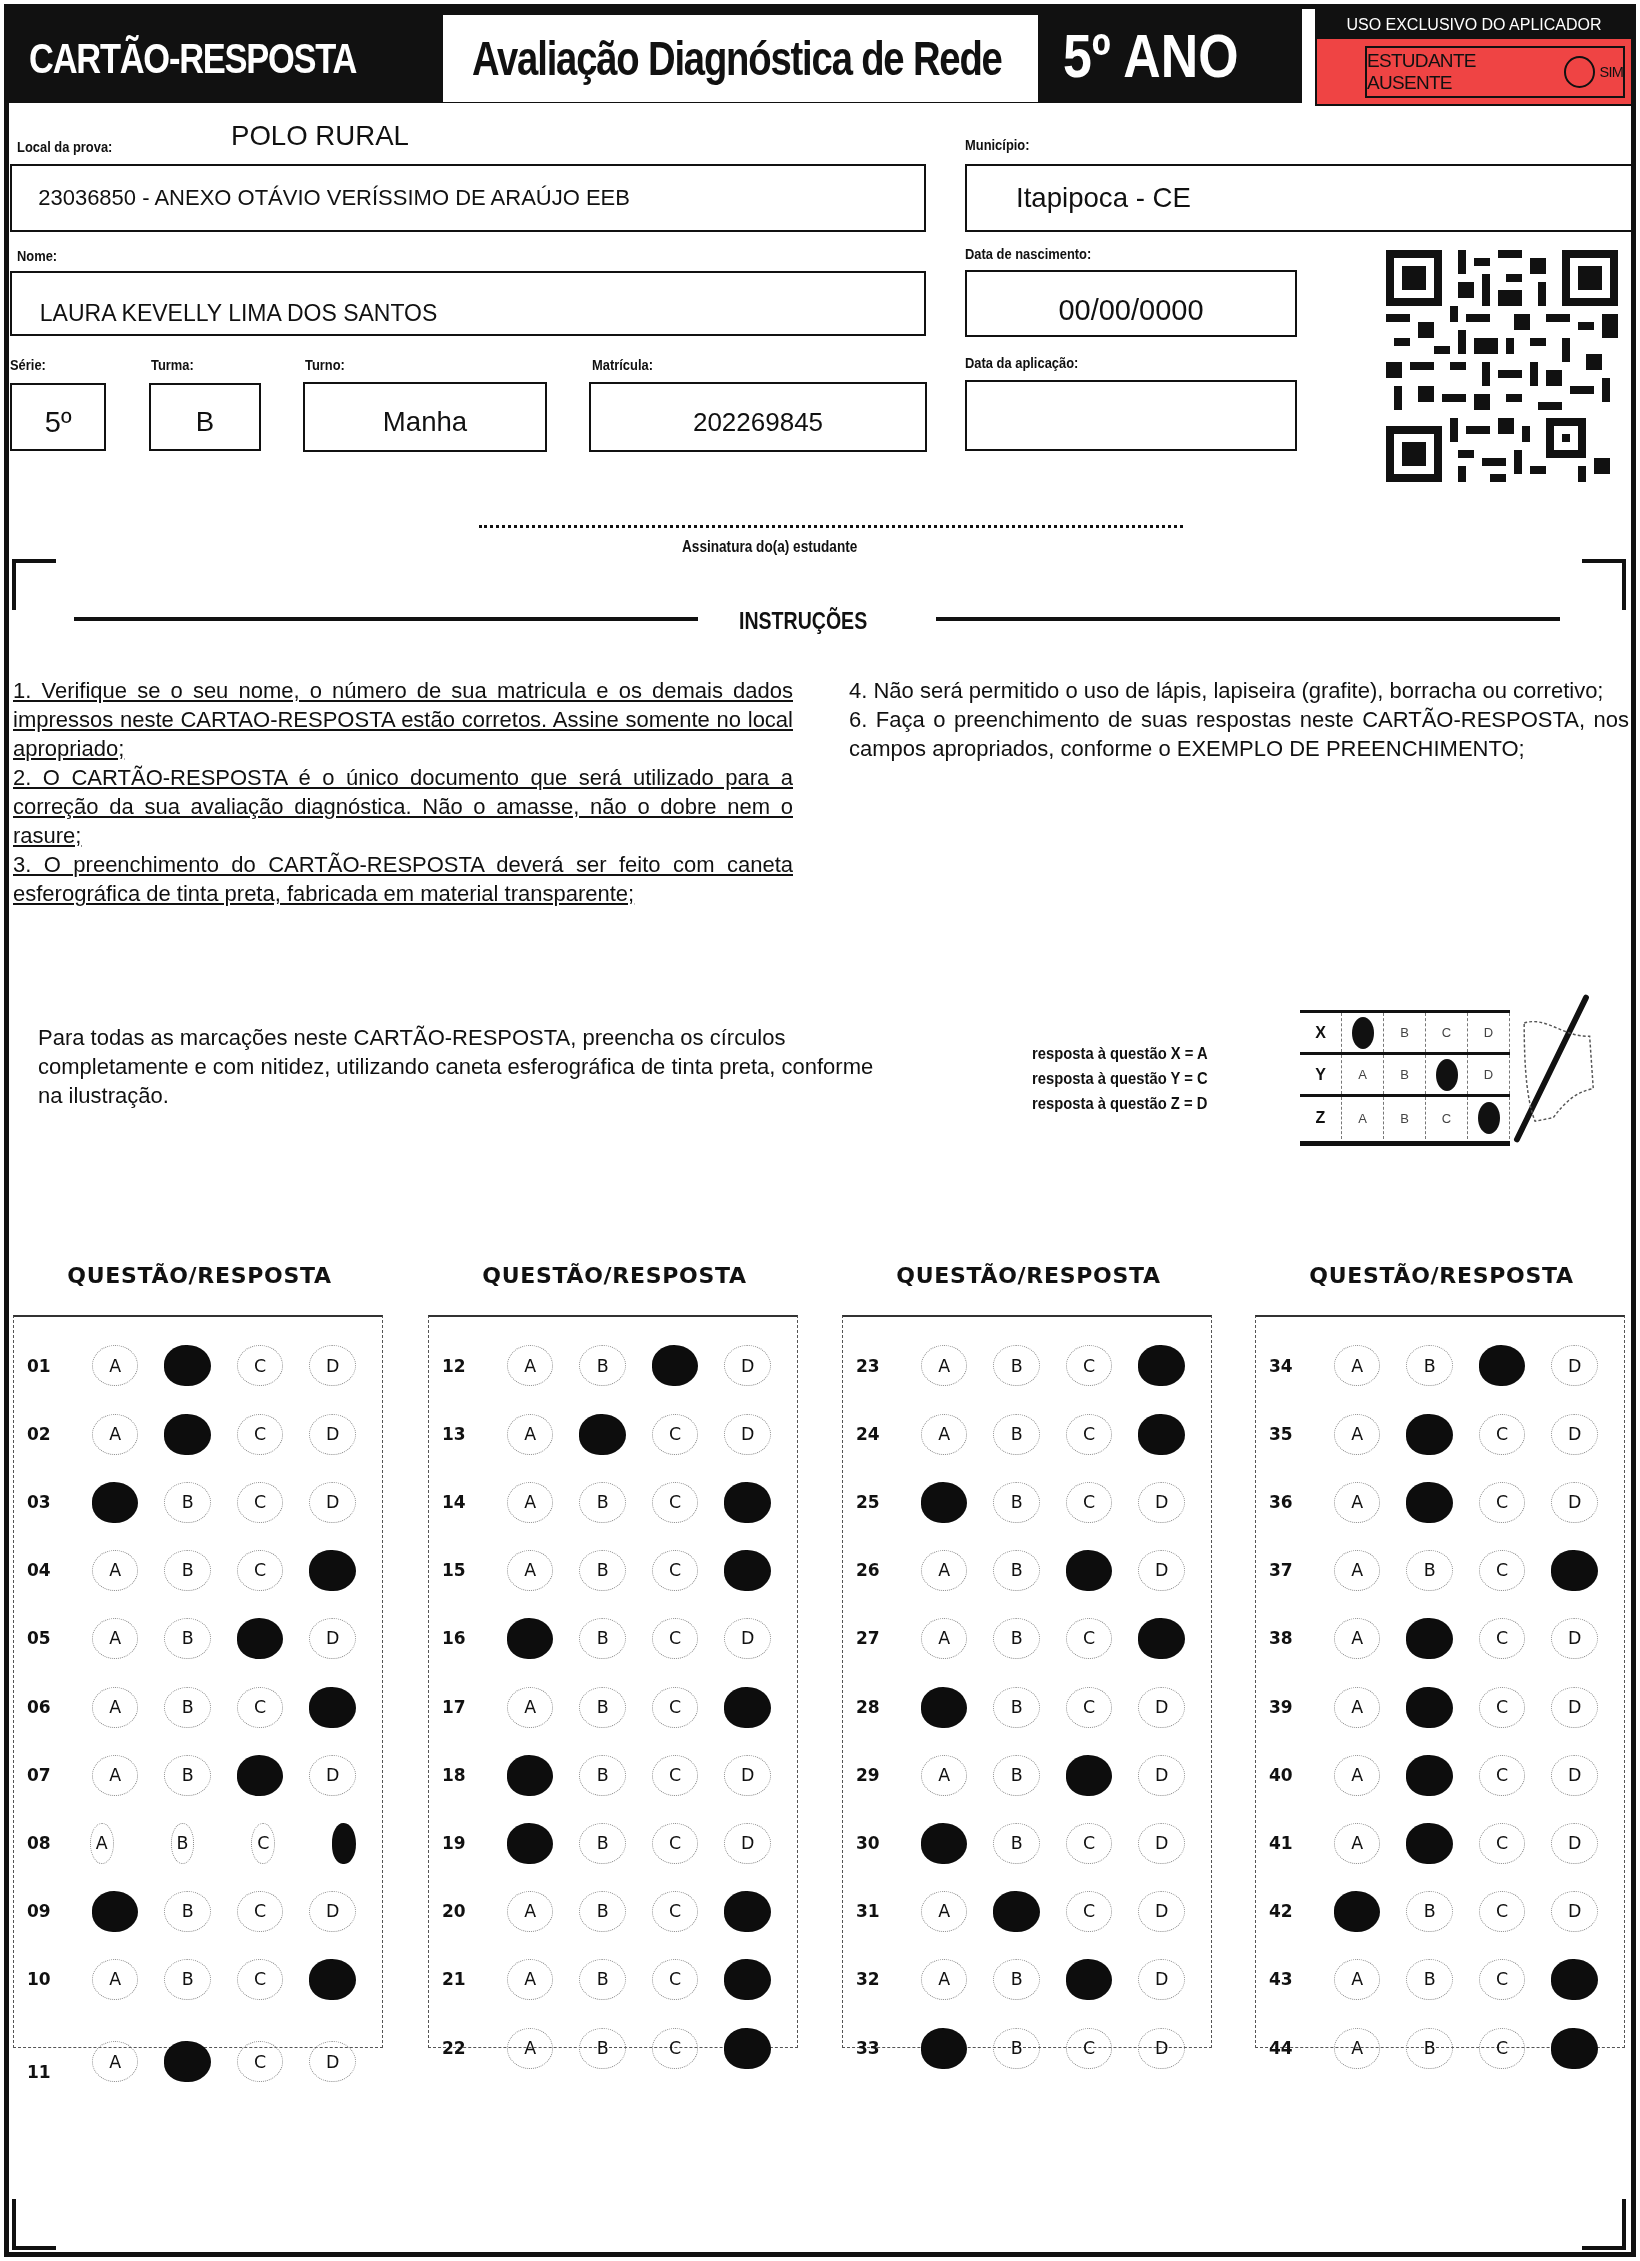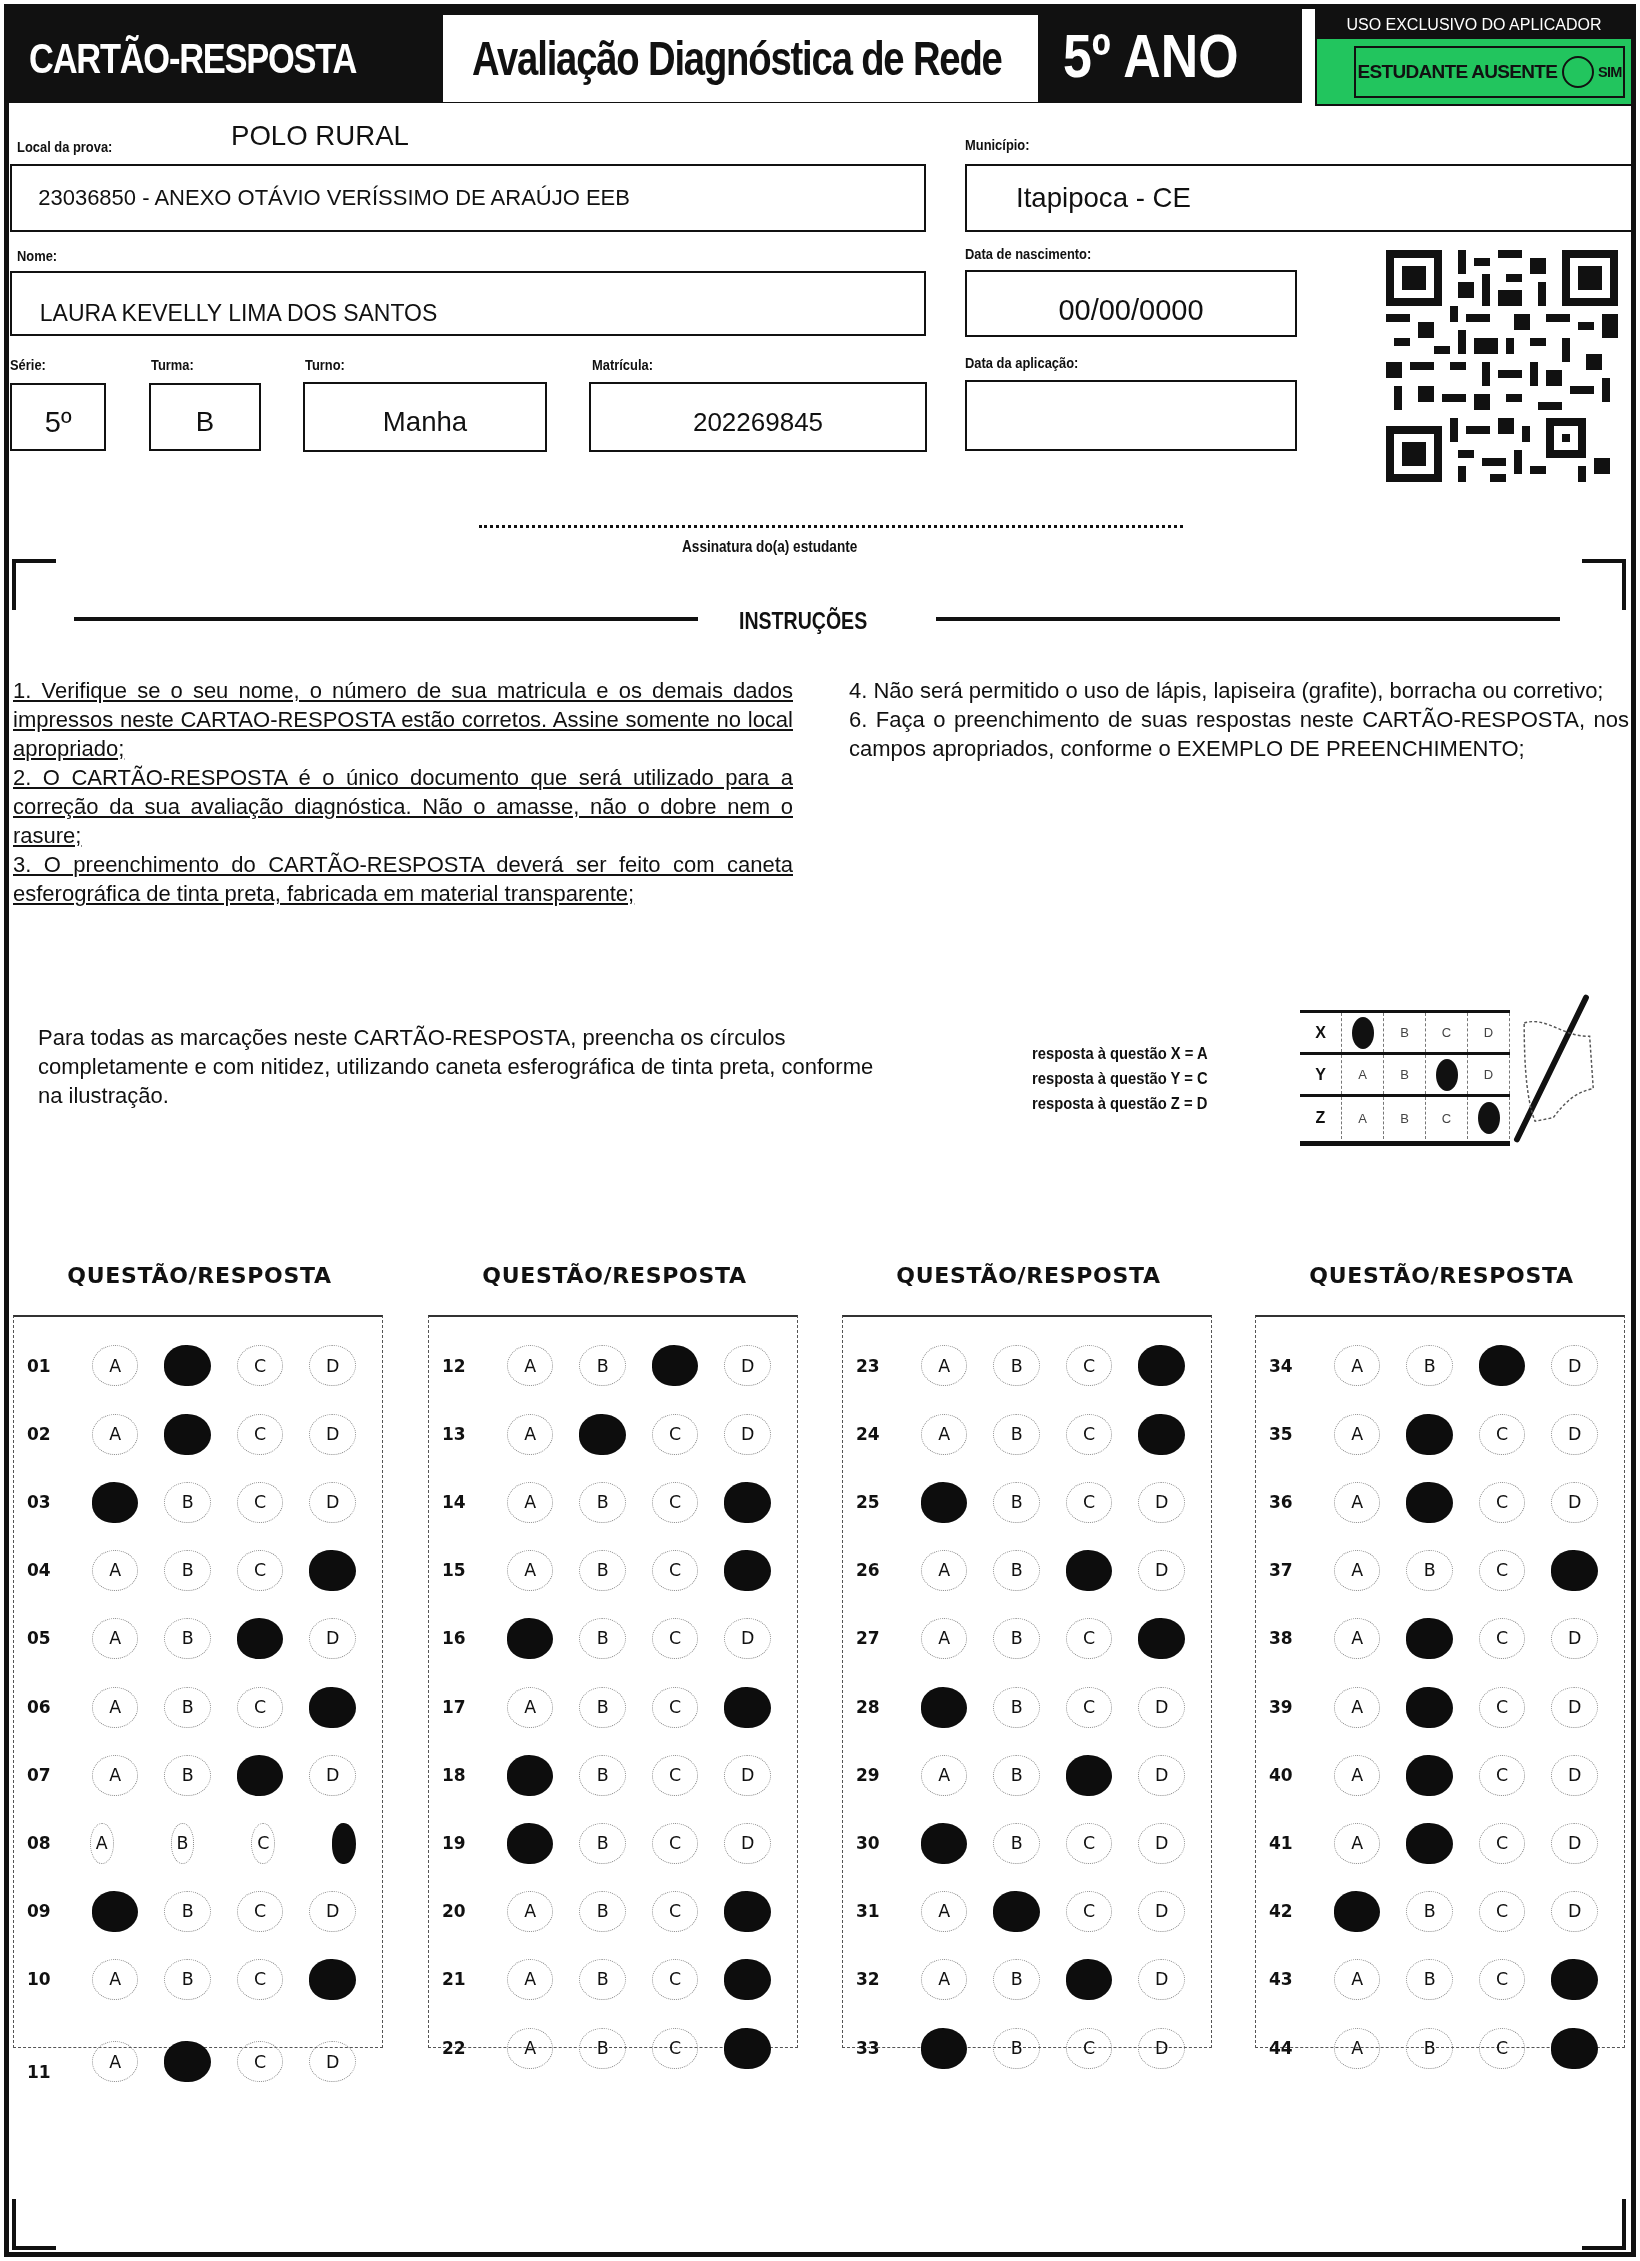--- a/index.html
+++ b/index.html
@@ -6,23 +6,23 @@
   html, body { width: 1641px; height: 2261px; background: #ffffff; }
   body { position: relative; font-family: "Liberation Sans", "DejaVu Sans", sans-serif; color: #111; overflow: hidden; }
   .page-frame { position: absolute; left: 4.4px; top: 4.4px; width: 1632px; height: 2253px; border: 5.1px solid #111; }
 
   
   .hdr-black { position: absolute; left: 9.4px; top: 9.4px; width: 1293px; height: 94px; background: #111; }
   .hdr-title { position: absolute; left: 29px; top: 22px; width: 399px; height: 73px; color: #fff; font-family: "Liberation Sans", sans-serif; font-weight: bold; font-size: 42px; letter-spacing: -1.5px; line-height: 73px; transform: scaleX(0.82); transform-origin: left center; white-space: nowrap; }
   .hdr-white { position: absolute; left: 443px; top: 14.5px; width: 595px; height: 87px; background: #fff; }
   .hdr-eval { position: absolute; left: 472px; top: 22px; font-weight: bold; font-size: 49px; line-height: 73px; letter-spacing: -1.5px; transform: scaleX(0.78); transform-origin: left center; white-space: nowrap; }
   .hdr-ano { position: absolute; left: 1063px; top: 20.3px; color: #fff; font-weight: bold; font-size: 61px; line-height: 73px; transform: scaleX(0.85); transform-origin: left center; white-space: nowrap; }
-  .aplicador { position: absolute; left: 1315px; top: 9.4px; width: 318px; height: 97px; border: 2.9px solid #111; background: #22c55e; }
+  .aplicador { position: absolute; left: 1315px; top: 9.4px; width: 318px; height: 97px; border: 2.9px solid #111; background: #ef4444; }
   .aplicador-top { position: absolute; left: 0; top: 0; width: 100%; height: 27.6px; background: #111; color: #fff; font-size: 16px; text-align: center; line-height: 27.6px; }
-  .aplicador-body { position: absolute; left: 4px; top: 35px; right: 5.8px; height: 52px; border: 2.2px solid #111; display: flex; align-items: center; justify-content: center; gap: 4.4px; font-weight: bold; font-size: 19px; letter-spacing: -0.7px; margin-left: 33px; }
+  .aplicador-body { position: absolute; left: 15px; top: 35px; right: 5.8px; height: 52px; border: 2.2px solid #111; display: flex; align-items: center; justify-content: center; gap: 4.4px; font-weight: normal; font-size: 19px; letter-spacing: -0.7px; margin-left: 33px; }
   .aus-circle { width: 32px; height: 32px; border: 2.2px solid #111; border-radius: 50%; display: inline-block; }
   .sim { font-size: 14.5px; }
 
   
   .lbl { position: absolute; font-weight: bold; font-size: 15.2px; transform: scaleX(0.85); transform-origin: left center; white-space: nowrap; }
   .box { position: absolute; border: 2.9px solid #111; background: #fff; display: flex; align-items: center; }
   .box-val { font-size: 23px; white-space: nowrap; }
   .big-val { position: absolute; font-size: 27.6px; white-space: nowrap; }
 
   

